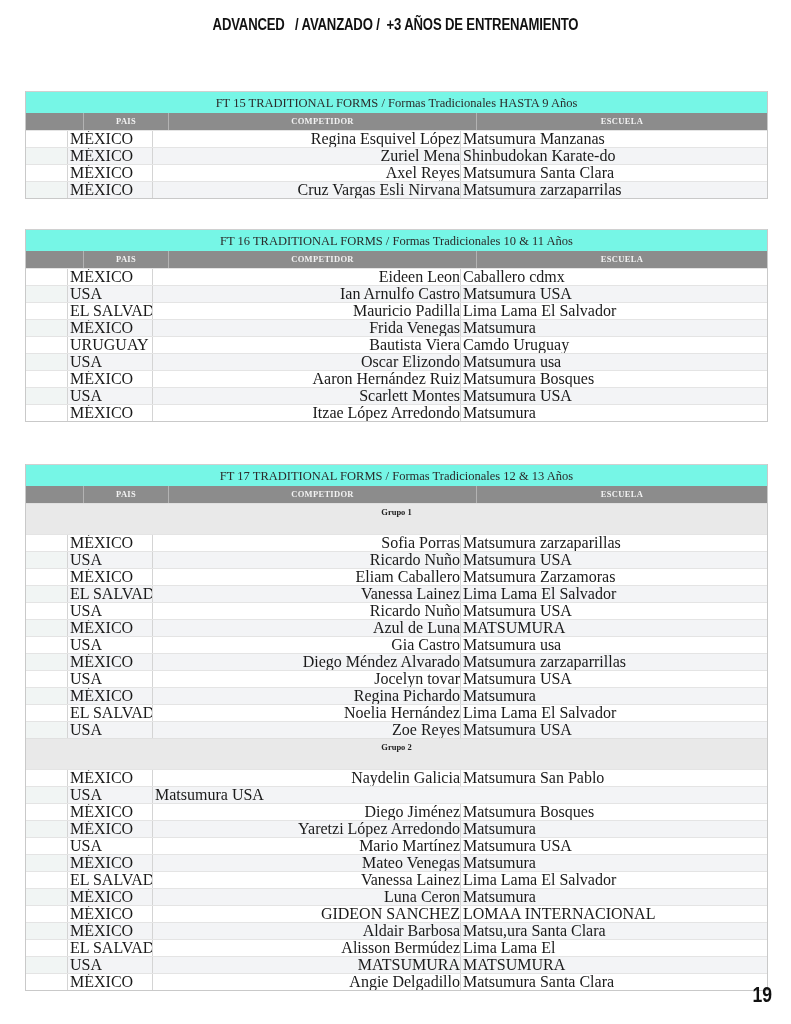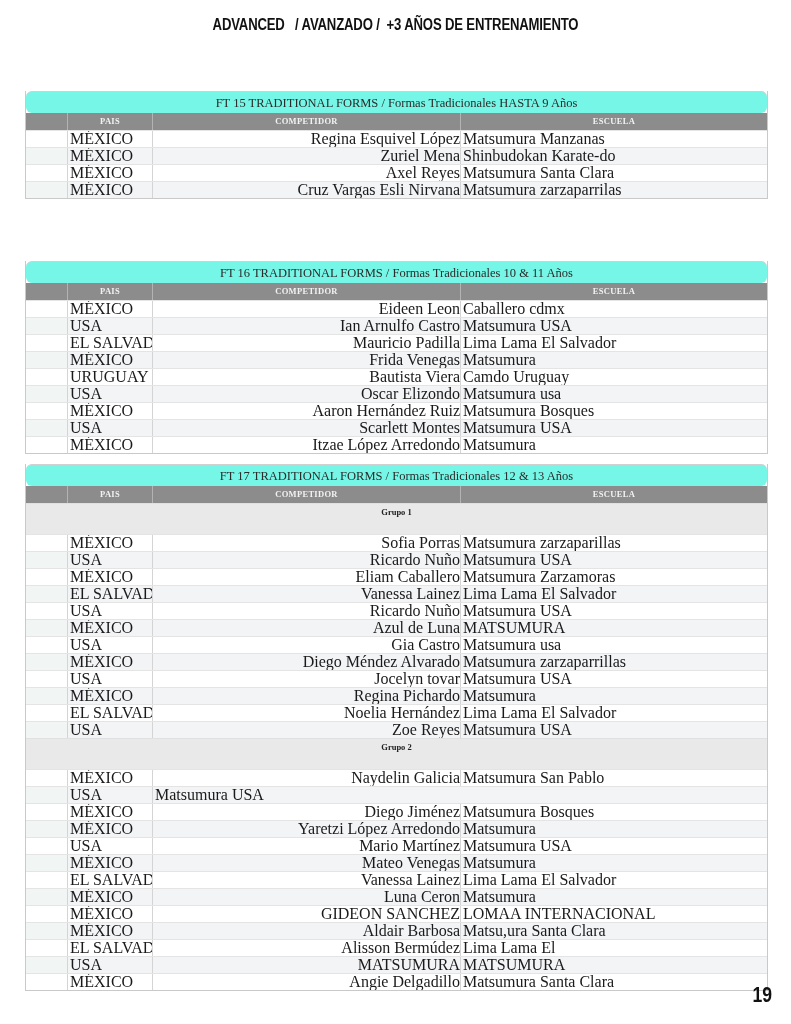--- a/index.html
+++ b/index.html
@@ -17,30 +17,30 @@
       position: absolute; top: 982px; left: 742px; width: 30px; text-align: right;
       font-family: "Liberation Sans", sans-serif; font-weight: bold; font-size: 22px;
       color: #111; transform: scaleX(0.8); transform-origin: 100% 50%;
     }
 
     .tbl {
       position: absolute; left: 25px; width: 743px;
       border: 1px solid #c9c9c9; border-top: none;
     }
     #tbl-ft15 { top: 91px; }
-    #tbl-ft16 { top: 229px; margin-top: 32px; }
+    #tbl-ft16 { top: 229px; }
     #tbl-ft17 { top: 464px; }
 
     .tbl-title {
       height: 22px; line-height: 22px; background: #76f6e6; text-align: center;
-      font-size: 12.5px; color: #2b2b2b; border-top: 1px solid #d0d0d0; border-radius: 6px;
+      font-size: 12.5px; color: #2b2b2b; border-top: 1px solid #d0d0d0;
     }
     .tbl-head {
       display: flex; height: 17px; background: #8c8c8c; color: #f2f2f2;
-      font-size: 8.5px; font-weight: bold; letter-spacing: 0.3px;
+      font-size: 8.5px; font-weight: bold; letter-spacing: 0.3px; padding-left: 16px;
     }
     .tbl-head > div { text-align: center; line-height: 17px; border-left: 1px solid #b3b3b3; }
     .tbl-head > div:first-child { border-left: none; }
 
     .c0 { width: 41px; flex: 0 0 41px; }
     .c1 { width: 85px; flex: 0 0 85px; }
     .c2 { width: 308px; flex: 0 0 308px; text-align: right; }
     .c3 { flex: 1 1 auto; }
 
     .row { display: flex; height: 17px; font-size: 16px; border-top: 1px solid #e4e4e4; }

